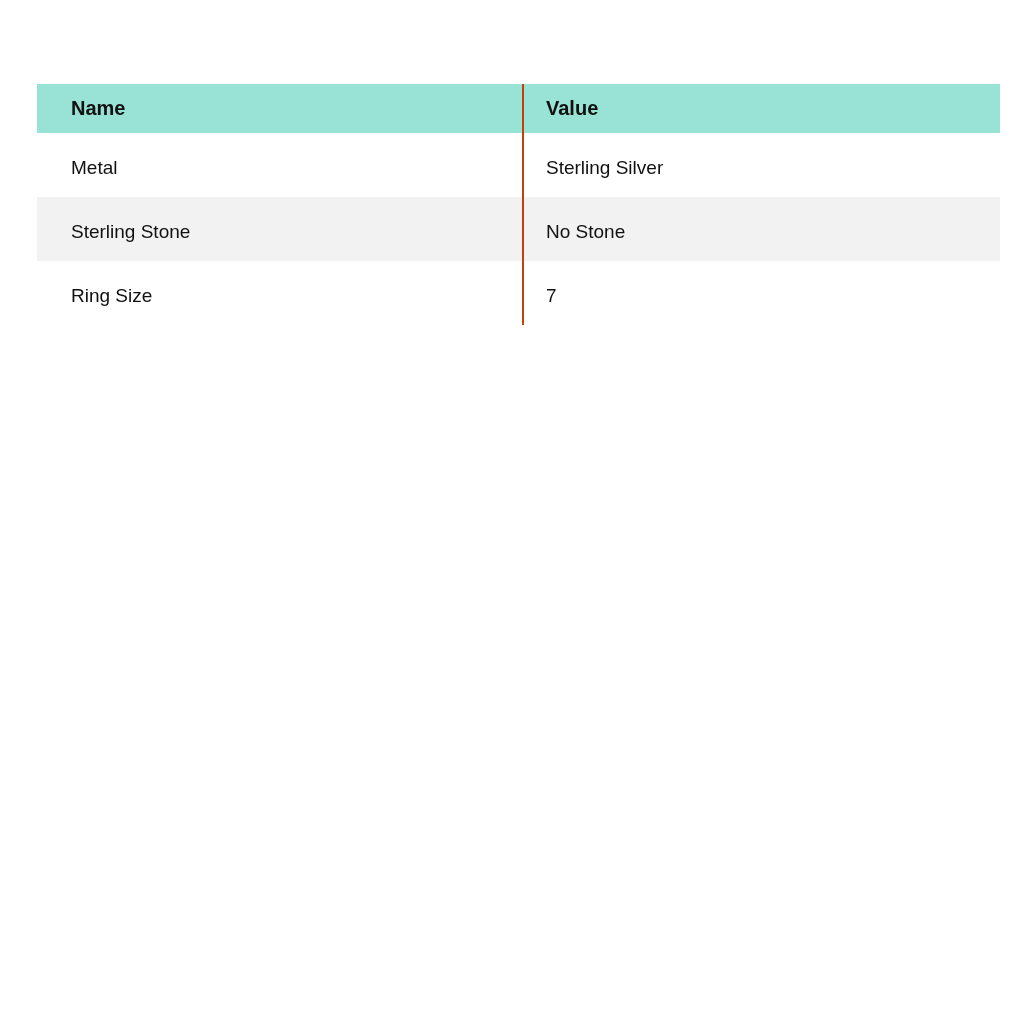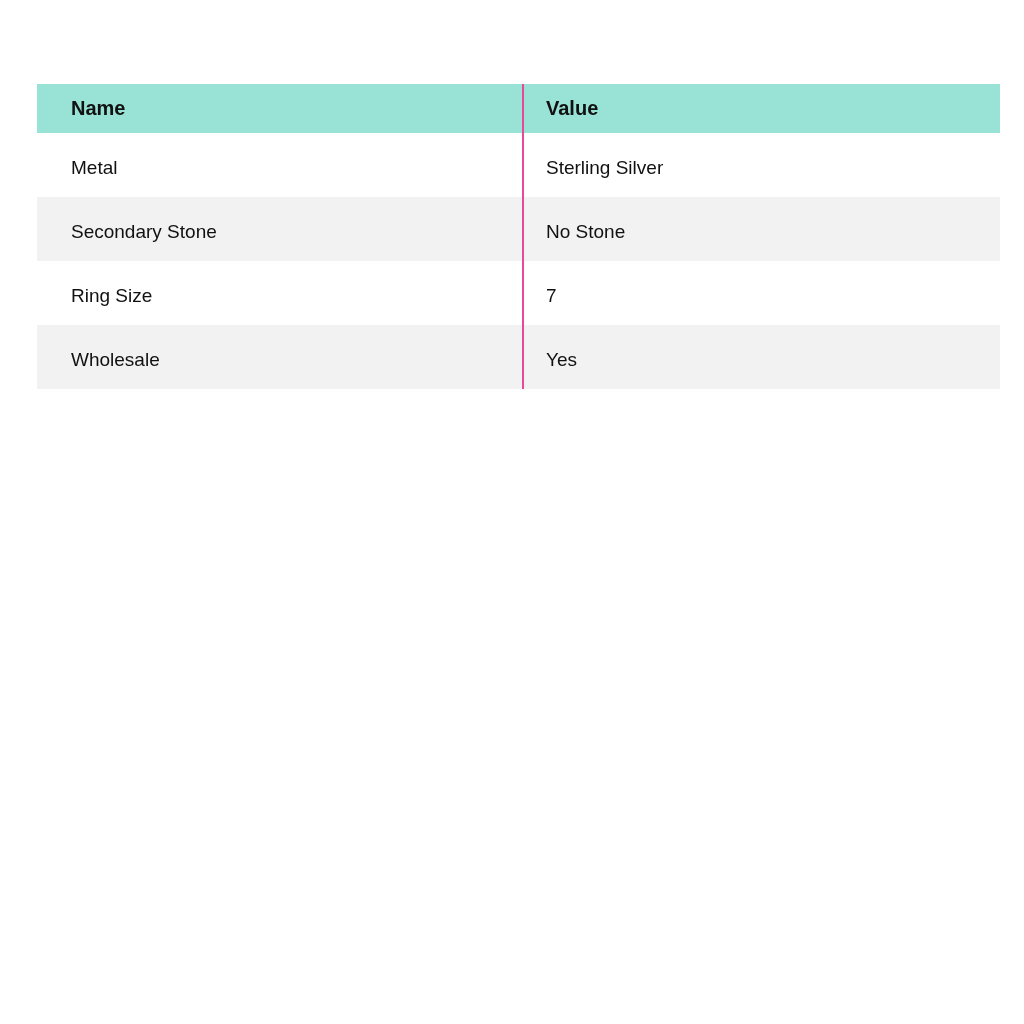--- a/index.html
+++ b/index.html
@@ -40,21 +40,21 @@
     height: 58px;
     font-size: 19px;
     font-weight: 400;
     text-align: left;
     vertical-align: middle;
     padding: 6px 0 0 34px;
   }
   .spec-table th.value-col,
   .spec-table td.value-col {
     padding-left: 22px;
-    border-left: 2px solid #ec4899;
+    border-left: 2px solid #c2410c;
   }
   .spec-table thead tr {
     
   }
   .spec-table tbody tr:nth-child(odd)  { background: #ffffff; }
   .spec-table tbody tr:nth-child(even) { background: #f2f2f2; }
 </style>
 </head>
 <body>
 
@@ -69,26 +69,22 @@
         <th class="name-col">Name</th>
         <th class="value-col">Value</th>
       </tr>
     </thead>
     <tbody>
       <tr>
         <td class="name-col">Metal</td>
         <td class="value-col">Sterling Silver</td>
       </tr>
       <tr>
-        <td class="name-col">Secondary Stone</td>
+        <td class="name-col">Sterling Stone</td>
         <td class="value-col">No Stone</td>
       </tr>
       <tr>
         <td class="name-col">Ring Size</td>
         <td class="value-col">7</td>
       </tr>
-      <tr>
-        <td class="name-col">Wholesale</td>
-        <td class="value-col">Yes</td>
-      </tr>
     </tbody>
   </table>
 </div>
 
 </body></html>

